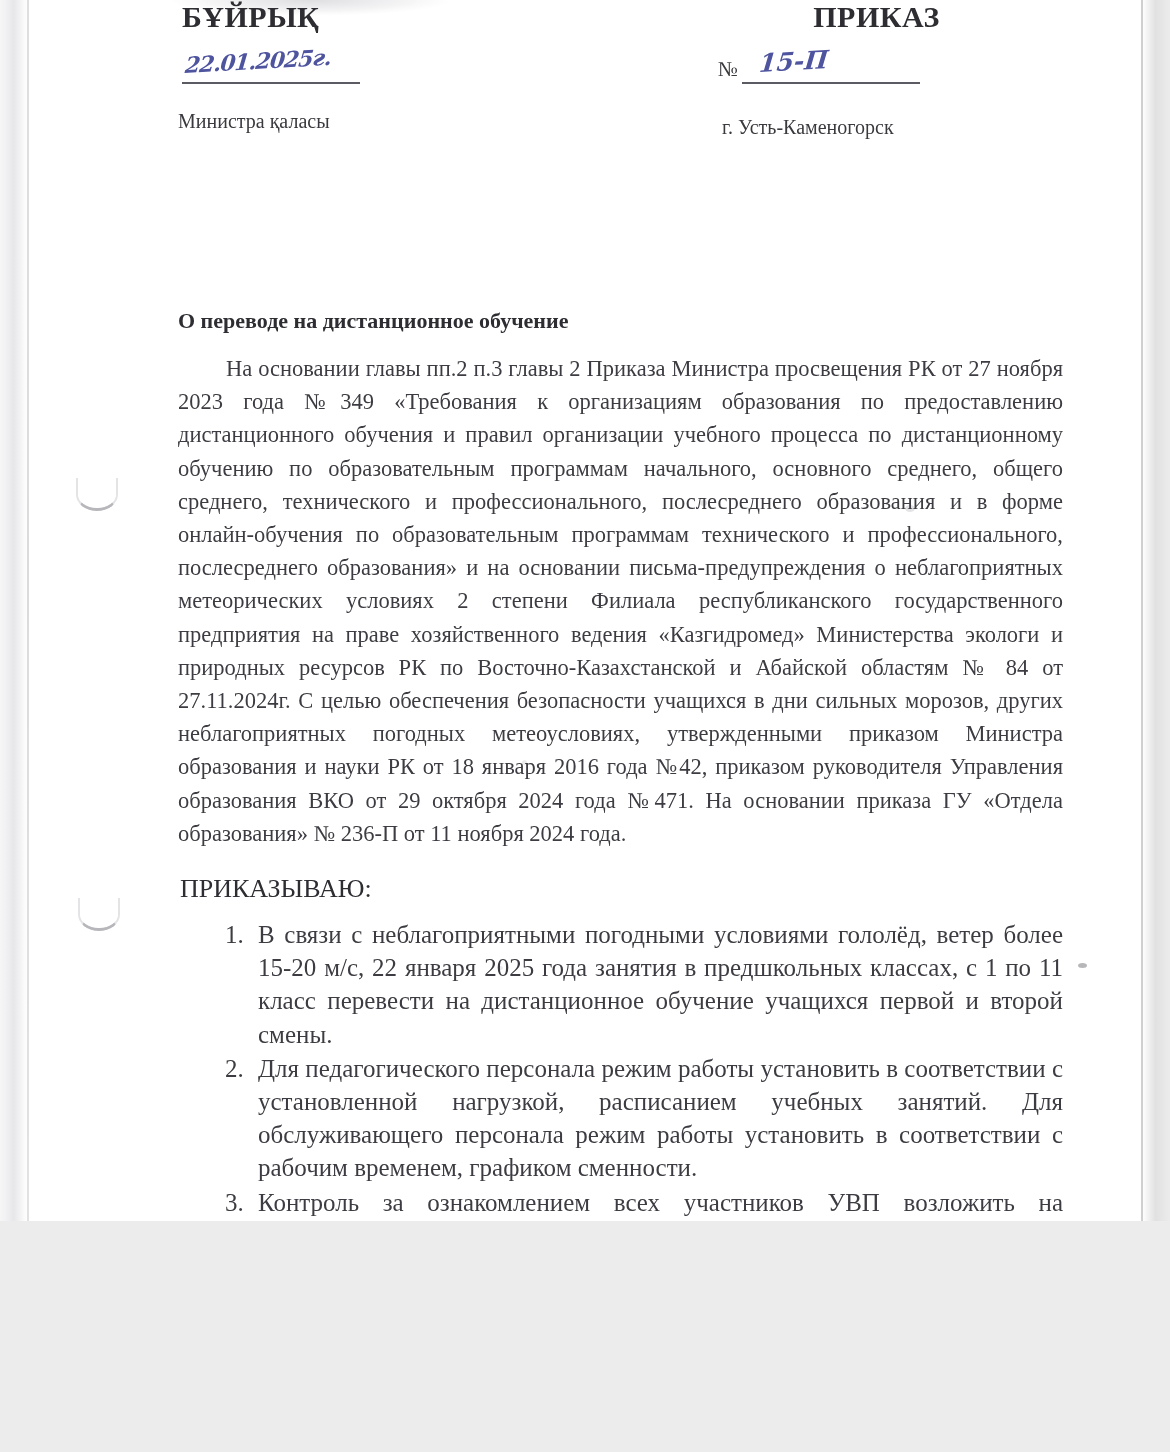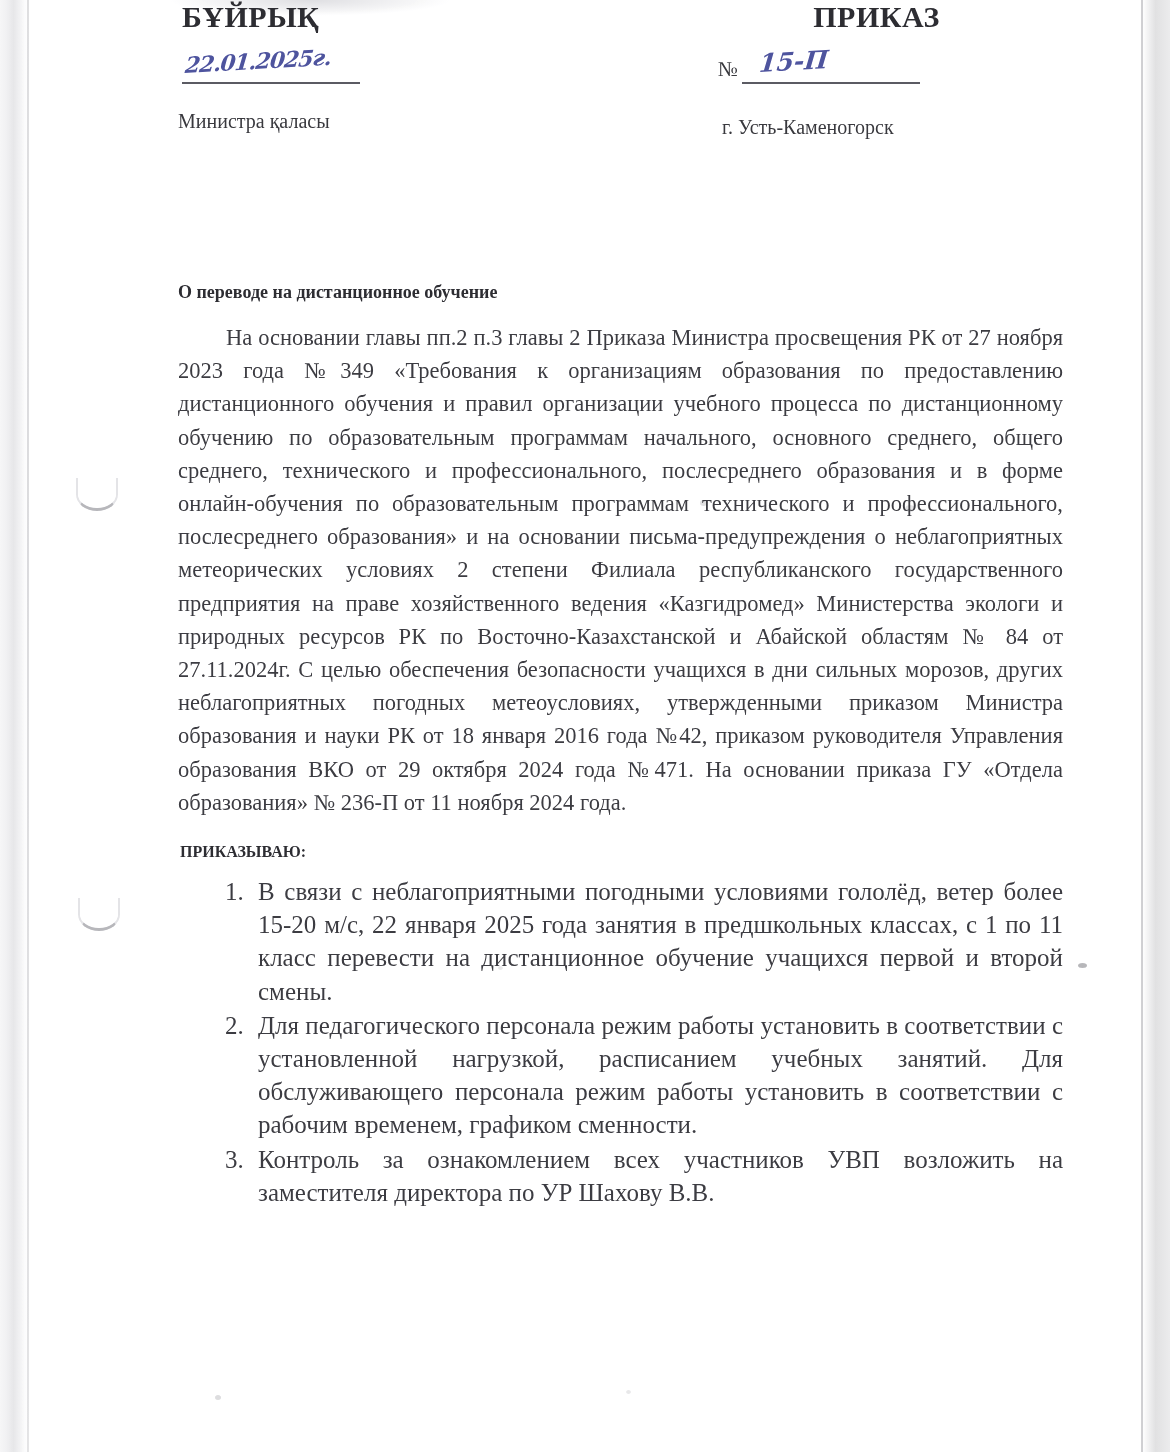--- a/index.html
+++ b/index.html
@@ -11,21 +11,21 @@
     width: 1170px;
     height: 1452px;
     overflow: hidden;
     font-family: "Liberation Serif", "DejaVu Serif", serif;
   }
 
   
   #scan {
     position: relative;
     width: 1170px;
-    height: 1452px;
+    height: 1221px;
     background: #ffffff;
     overflow: hidden;
   }
   
   .sheet {
     position: absolute;
     left: 30px;
     top: 0;
     width: 1110px;
     height: 1452px;
@@ -155,41 +155,41 @@
   .city {
     margin-top: 26px;
     font-size: 20px;
     color: #3b3b40;
   }
   .head-col.kz .city { padding-left: 0px; }
   .head-col.ru .city { padding-left: 52px; margin-top: 32px; }
 
   
   .subject {
-    margin-top: 72px;
-    font-size: 18px;
+    margin-top: 98px;
+    font-size: 22px;
     font-weight: bold;
     color: #2f2f35;
   }
 
   
   .para {
     margin-top: 18px;
     font-size: 22.5px;
     line-height: 33.2px;
     text-align: justify;
     text-indent: 48px;
     color: #3e3e44;
     hyphens: none;
   }
 
   .order-word {
     margin-top: 24px;
-    font-size: 16px;
-    font-weight: bold;
+    font-size: 26px;
+    font-weight: normal;
     color: #2f2f35;
     padding-left: 2px;
   }
 
   
   ol.items {
     margin: 14px 0 0 0;
     padding-left: 72px;
     font-size: 25px;
     line-height: 33.2px;

